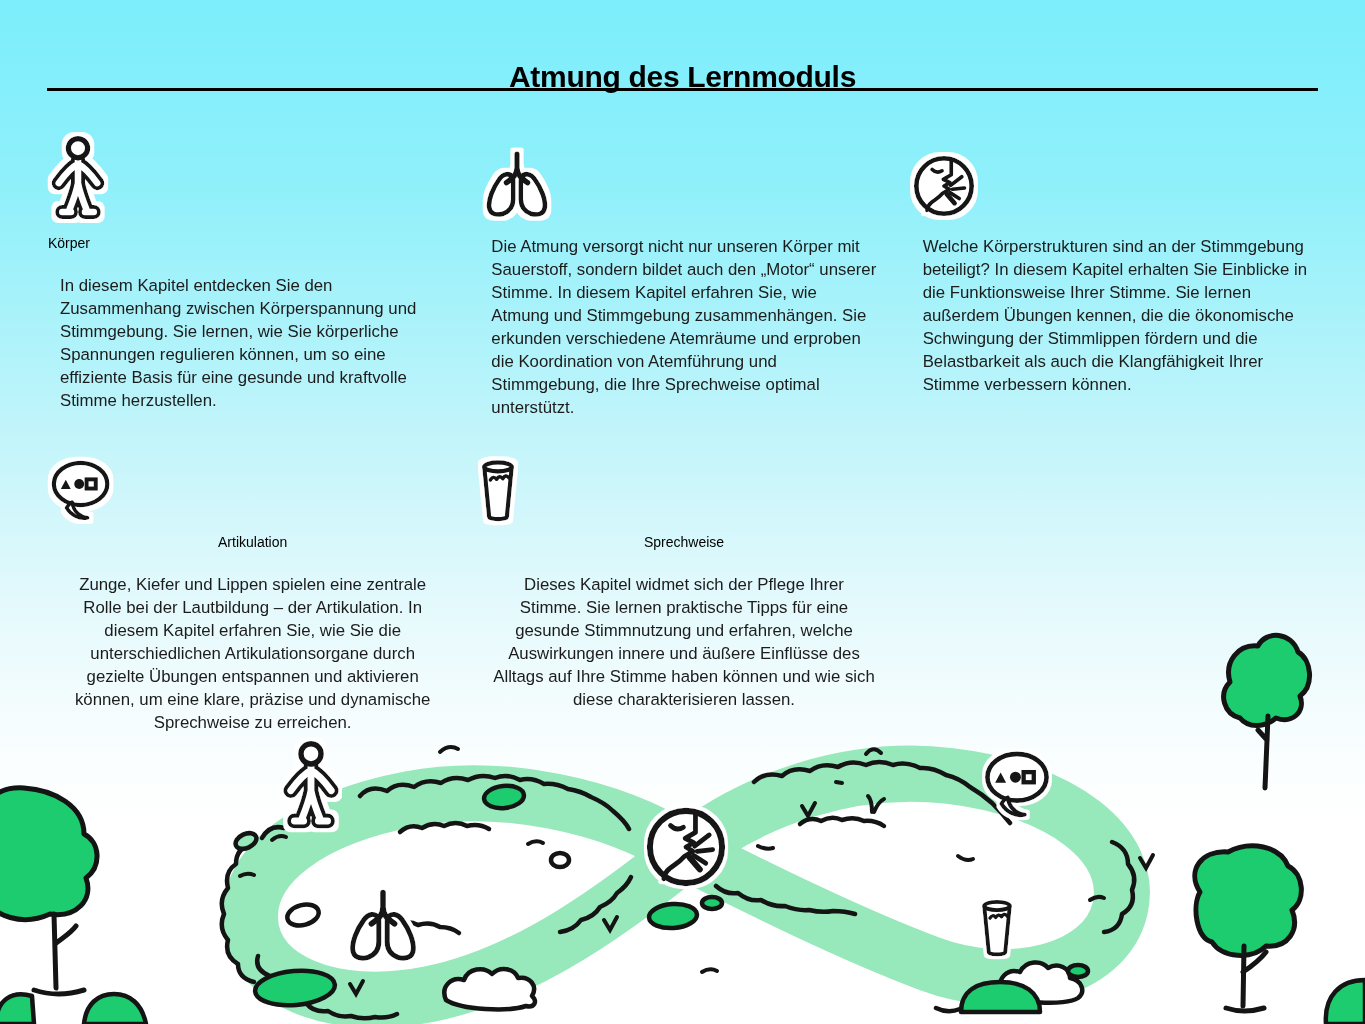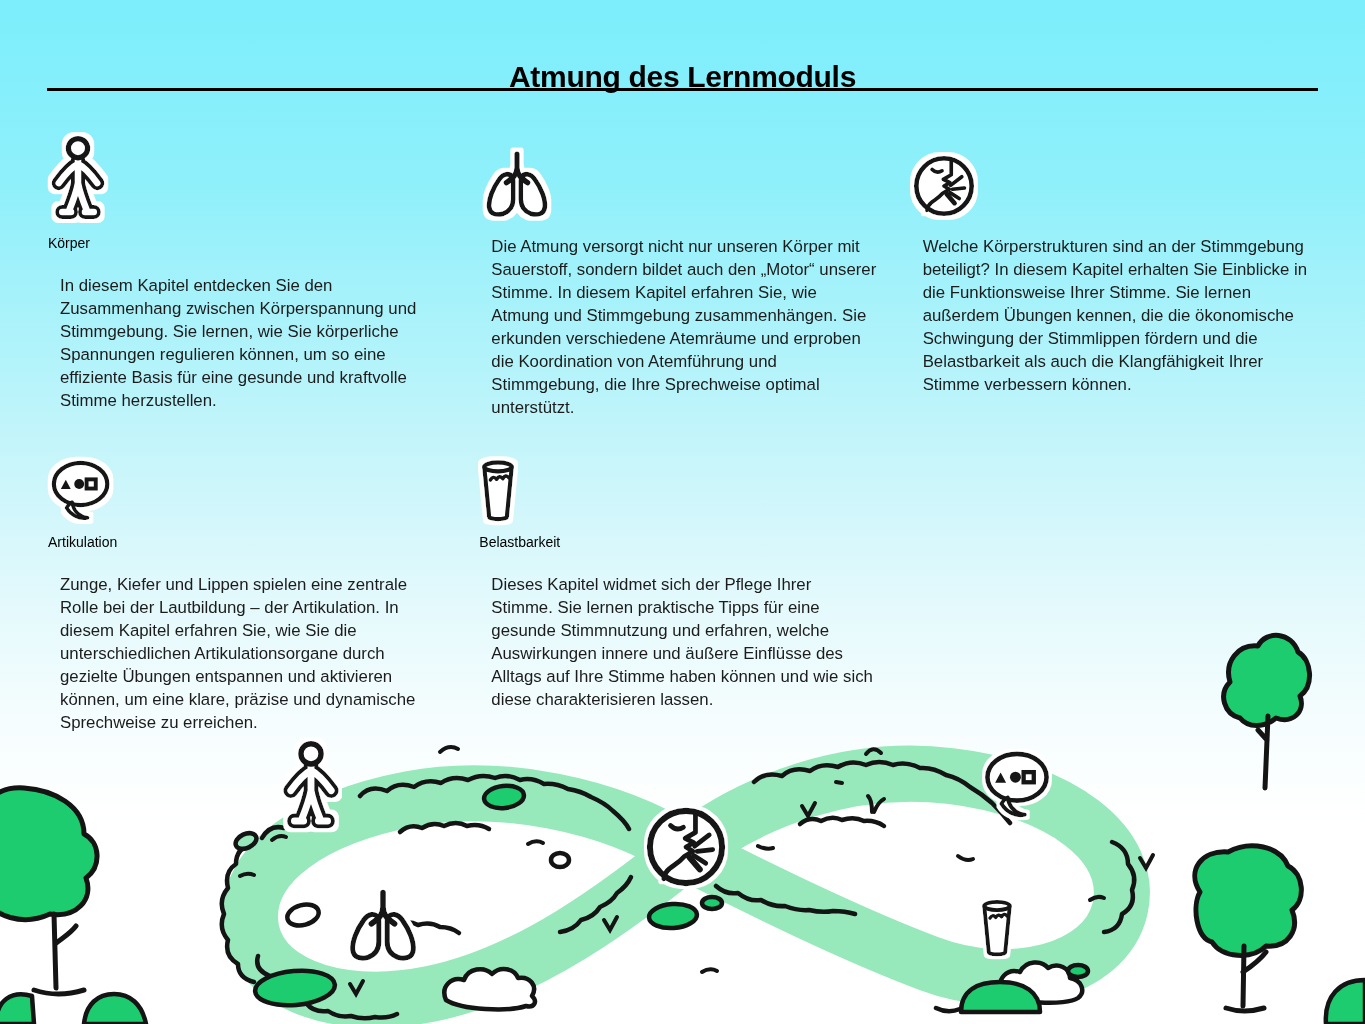--- a/index.html
+++ b/index.html
@@ -8,21 +8,21 @@
     background:linear-gradient(180deg,#7ceefc 0%,#8ff0fa 18%,#bdf4fa 40%,#e2f9fc 58%,#f5fdfe 70%,#ffffff 80%);
     font-family:"Liberation Sans",sans-serif;color:#141414;
   }
   .title{
     position:absolute;top:40px;left:0;right:0;text-align:center;
     font-size:30px;font-weight:bold;letter-spacing:-.3px;color:#000;
   }
   .rule{position:absolute;top:88px;left:47px;right:47px;height:3px;background:#000;}
   .row{position:absolute;left:48px;width:1272px;display:grid;grid-template-columns:1fr 1fr 1fr;column-gap:22px;}
   #row1{top:135px;}
-  #row2{top:458px;}
+  #row2{top:458px;text-align:center;}
   .icon-wrap{height:84px;margin-bottom:16px;display:flex;align-items:flex-end;}
   #row2 .icon-wrap{height:64px;margin-bottom:12px;}
   .chapter h2{font-size:14px;font-weight:normal;margin:0 0 23px 0;color:#000;}
   .chapter p{font-size:16.8px;line-height:23px;margin:12px;max-width:412px;color:#1c1c1c;}
   #scene{position:absolute;left:0;bottom:0;width:1365px;height:424px;display:block;}
   .defs-holder{position:absolute;width:0;height:0;overflow:hidden;}
 </style>
 </head>
 <body>
 
@@ -120,21 +120,21 @@
     </div>
     <h2>Artikulation</h2>
     <p>Zunge, Kiefer und Lippen spielen eine zentrale Rolle bei der Lautbildung – der Artikulation. In diesem Kapitel erfahren Sie, wie Sie die unterschiedlichen Artikulationsorgane durch gezielte Übungen entspannen und aktivieren können, um eine klare, präzise und dynamische Sprechweise zu erreichen.</p>
   </section>
   <section class="chapter">
     <div class="icon-wrap">
       <svg width="38" height="62" viewBox="24 4 52 90" filter="url(#halo)" aria-label="water-glass-icon">
           <use href="#i-glass"></use>
         </svg>
     </div>
-    <h2>Belastbarkeit</h2>
+    <h2>Sprechweise</h2>
     <p>Dieses Kapitel widmet sich der Pflege Ihrer Stimme. Sie lernen praktische Tipps für eine gesunde Stimmnutzung und erfahren, welche Auswirkungen innere und äußere Einflüsse des Alltags auf Ihre Stimme haben können und wie sich diese charakterisieren lassen.</p>
   </section>
   <section class="chapter"></section>
 </div>
 
 <svg id="scene" viewBox="0 0 1365 424" aria-hidden="true">
 
   <path d="M686,252 C610,204 500,182 410,199 C310,218 248,264 250,319 C252,379 330,414 430,394 C530,374 620,304 686,252
        C752,200 850,164 950,176 C1060,189 1135,244 1120,309 C1105,372 1010,394 930,364 C850,334 760,289 686,252 Z" fill="none" stroke="#97e8ba" stroke-width="56" stroke-linejoin="round"></path>
 

